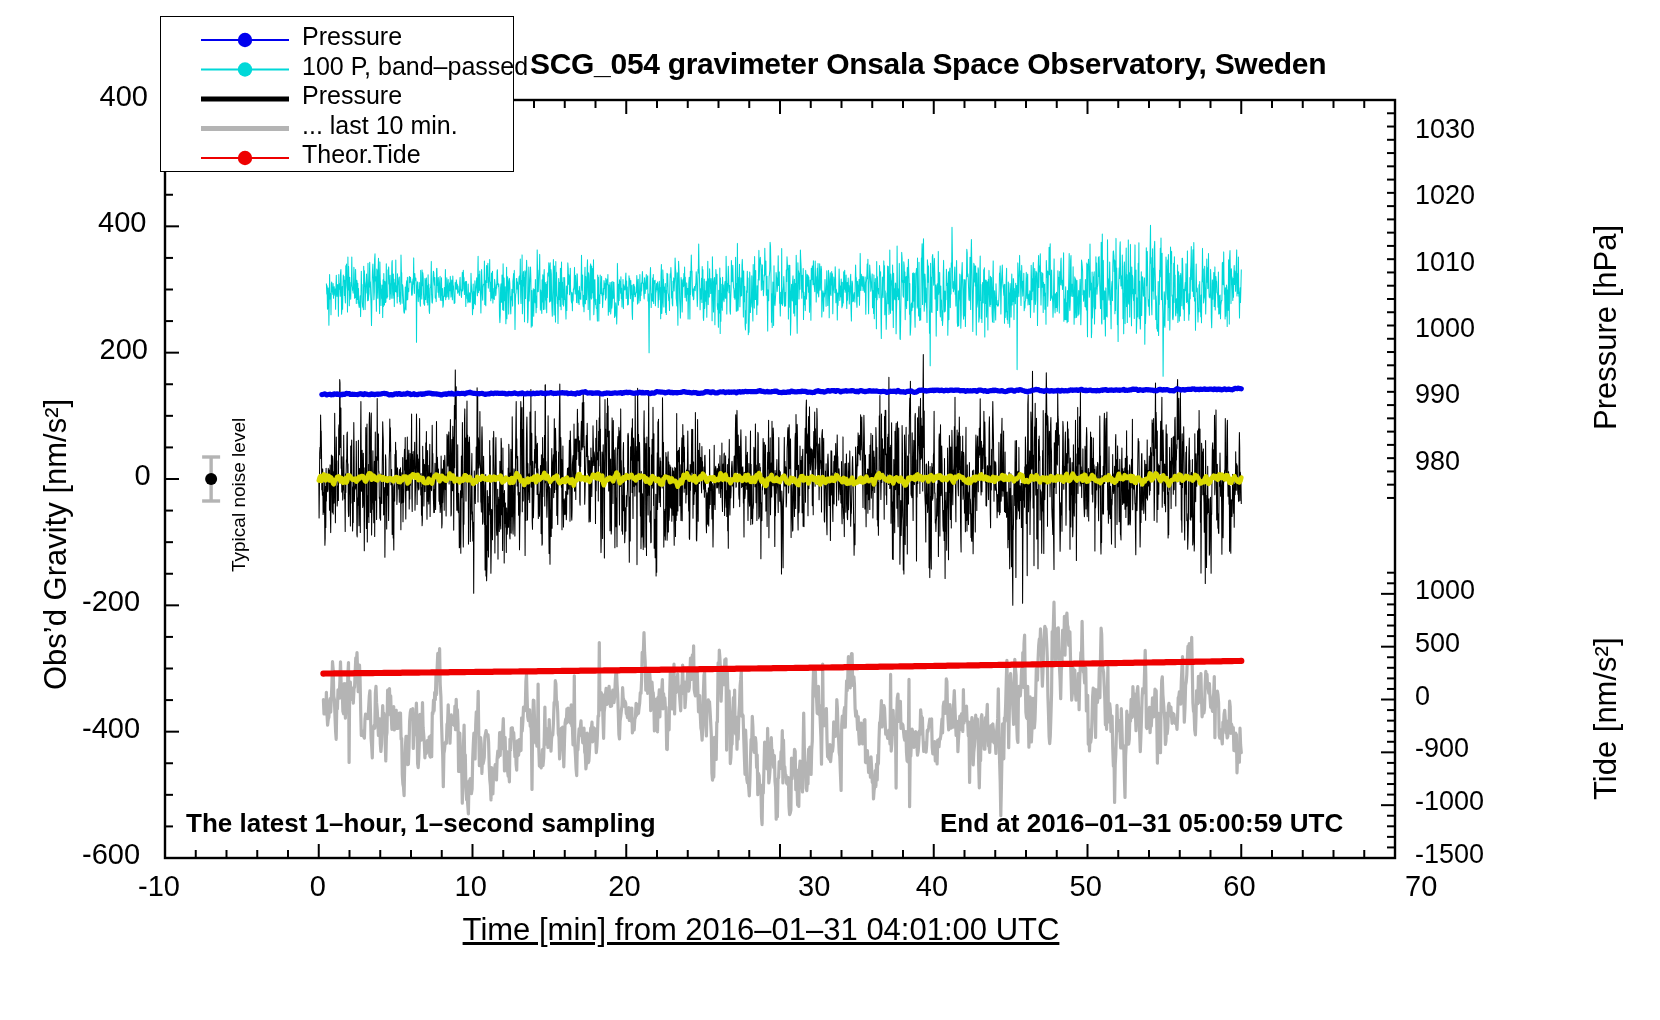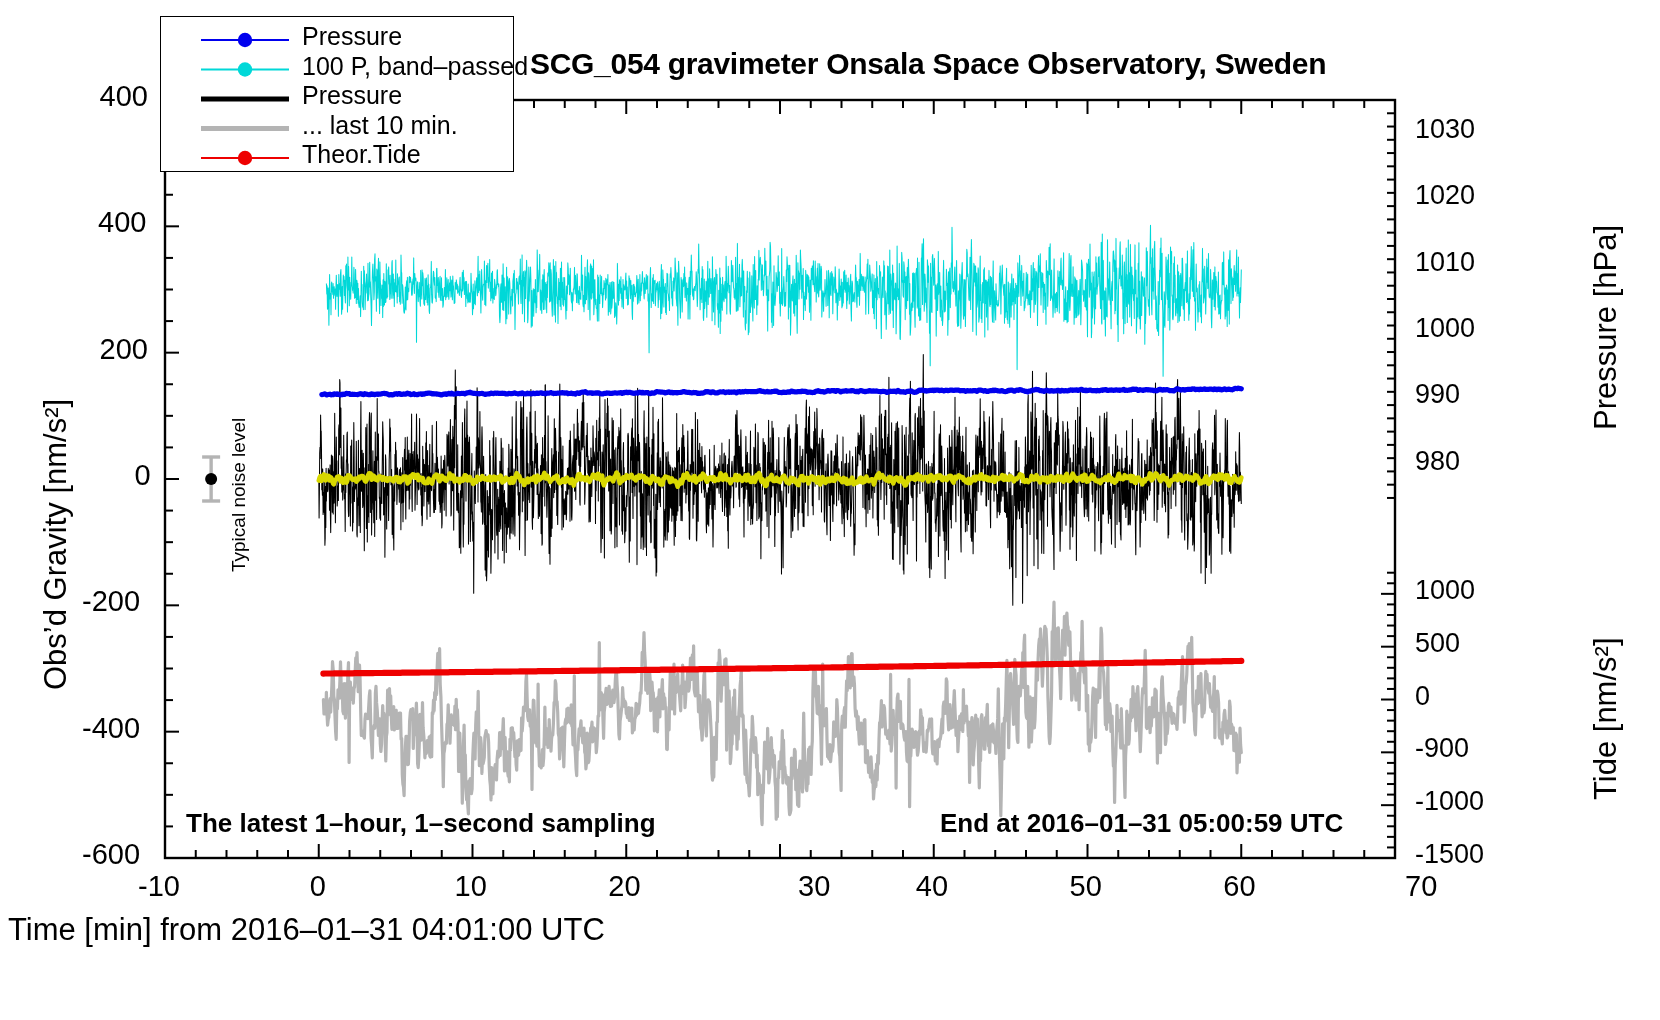--- a/index.html
+++ b/index.html
@@ -209,21 +209,21 @@
       </g>
   </svg>
 
   <div class="abs ttl" style="left:530px;top:47px;">SCG_054 gravimeter Onsala Space Observatory, Sweden</div>
 
   <div class="abs axlab vtext" style="left:38px;top:690px;transform:rotate(-90deg);">Obs’d Gravity [nm/s²]</div>
 
   <div class="abs axlab vtext" style="left:1588px;top:430px;transform:rotate(-90deg);">Pressure [hPa]</div>
   <div class="abs axlab vtext" style="left:1588px;top:800px;transform:rotate(-90deg);">Tide [nm/s²]</div>
 
-  <div class="abs axlab" style="left:8px;top:912px;width:1490px;">Time [min] from 2016–01–31 04:01:00 UTC</div>
+  <div class="abs axlab" style="left:16px;top:912px;width:1490px;text-align:center;text-decoration:underline;">Time [min] from 2016–01–31 04:01:00 UTC</div>
 
   <div class="abs annot" style="left:186px;top:808px;">The latest 1–hour, 1–second sampling</div>
   <div class="abs annot" style="left:940px;top:808px;">End at 2016–01–31 05:00:59 UTC</div>
 
   <div class="abs noiselab vtext" style="left:228px;top:572px;transform:rotate(-90deg);">Typical noise level</div>
 
   <div class="abs legbox" id="legend-box" style="left:160px;top:16px;width:352px;height:154px;">
     <svg id="legend-svg" width="352" height="154">
         <line x1="40" y1="23" x2="128" y2="23" stroke="#0000ee" stroke-width="2.2"></line>
         <circle cx="84" cy="23" r="7.2" fill="#0000ee"></circle>

